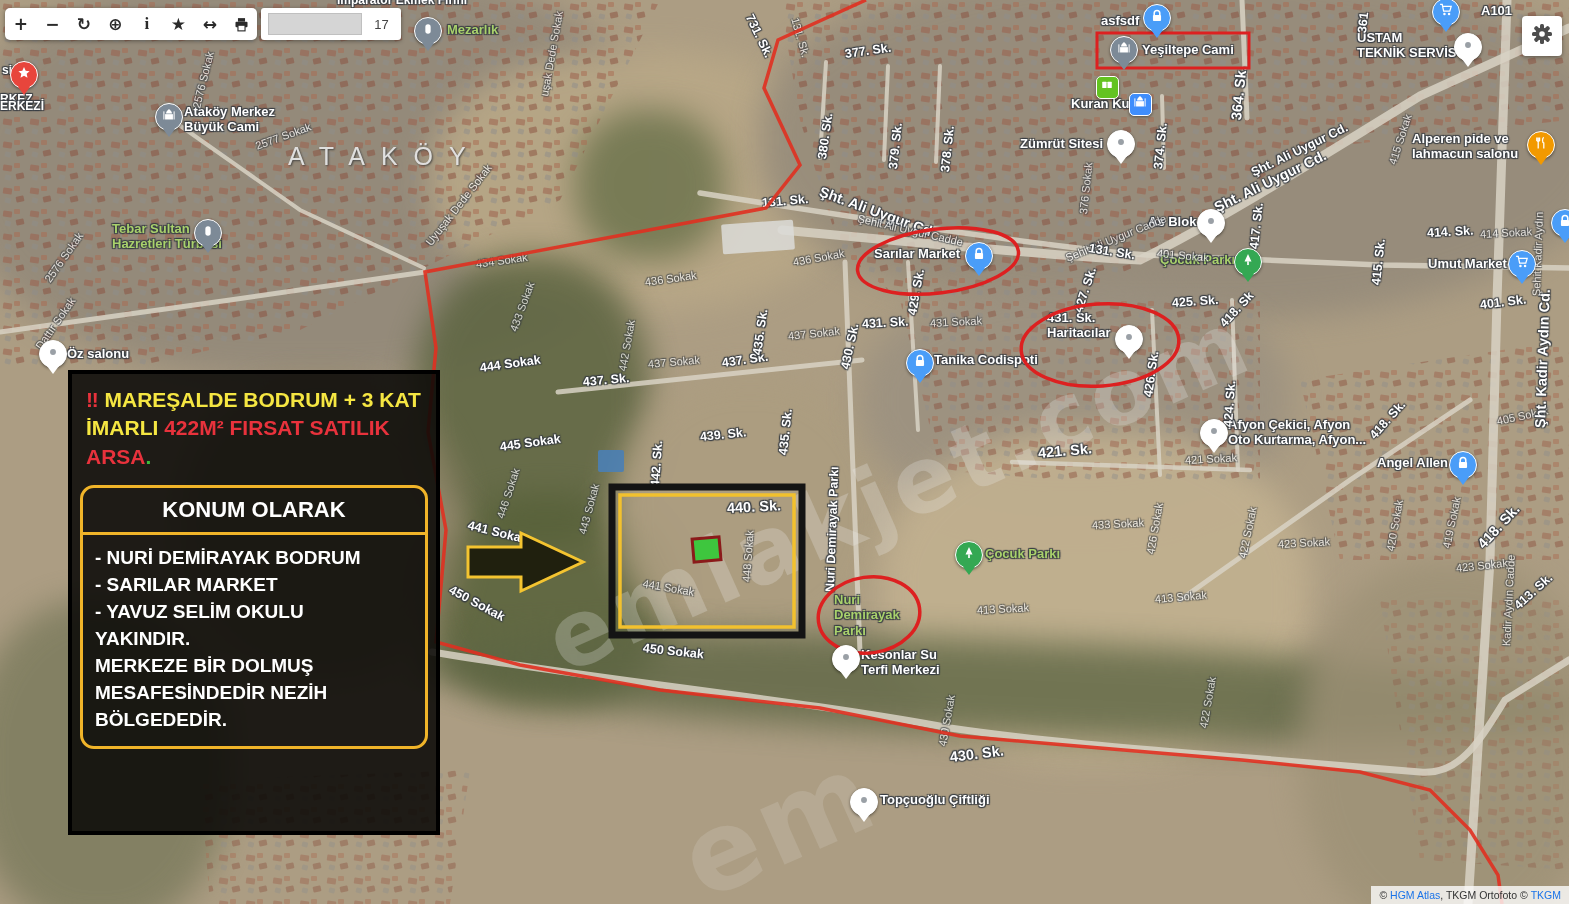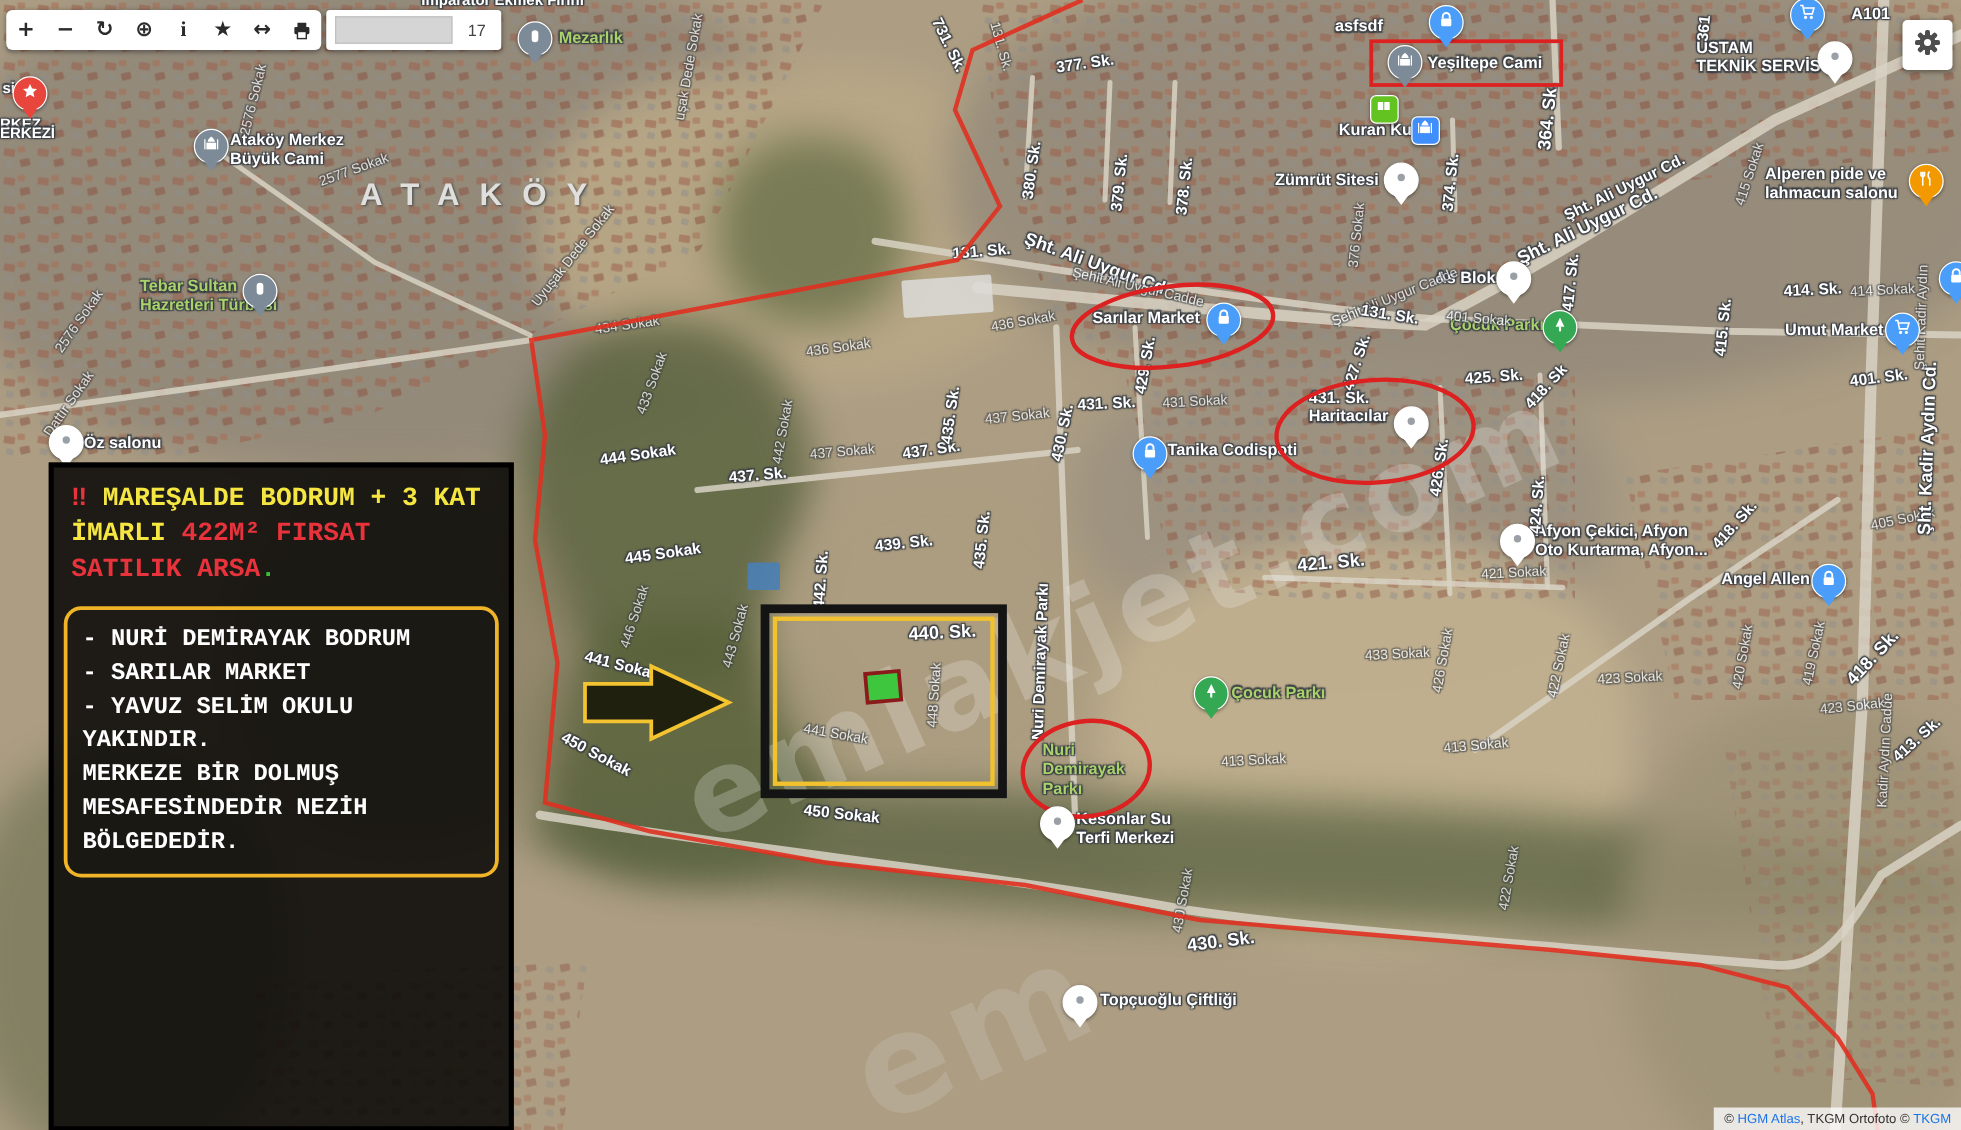--- a/index.html
+++ b/index.html
@@ -18,21 +18,21 @@
      text-shadow:-1px -1px 1px rgba(55,60,66,.95),1px -1px 1px rgba(55,60,66,.95),
                  -1px 1px 1px rgba(55,60,66,.95),1px 1px 1px rgba(55,60,66,.95);}
   .street{font-size:12.5px;transform-origin:0 50%;white-space:nowrap;}
   .street.f{font-size:11px;opacity:.72;font-weight:500;}
   .street.b{font-size:14.5px;}
   .plabel{font-size:12px;}
   .poi-label{font-size:13px;line-height:1.18;}
   .poi-label.green{color:#a9d16c;}
   .poi-label.center{text-align:left;}
   #region-label{position:absolute;left:288px;top:142px;color:#e4e4e4;font-size:25px;
-     letter-spacing:16px;font-weight:700;opacity:.95;
+     letter-spacing:16px;font-weight:400;opacity:.95;
      text-shadow:1px 1px 2px rgba(60,60,60,.9);}
   
   .pin{position:absolute;width:26px;height:26px;border-radius:50%;background:var(--c);
        border:1.5px solid #fff;box-shadow:0 1px 3px rgba(0,0,0,.45);
        display:flex;align-items:center;justify-content:center;z-index:5;}
   .pin::after{content:"";position:absolute;left:50%;top:100%;transform:translateX(-50%);
        border:6px solid transparent;border-top:8px solid var(--c);margin-top:-1px;}
   .pin.sq{border-radius:5px;width:21px;height:21px;}
   .pin.sq::after{display:none;}
   .pin svg{width:14px;height:14px;}
@@ -45,23 +45,23 @@
   .tbtn svg{width:17px;height:17px;}
   #zoombox{position:absolute;left:261px;top:8px;width:140px;height:32px;background:#fff;
      border-radius:3px;box-shadow:0 1px 4px rgba(0,0,0,.4);display:flex;align-items:center;z-index:40;}
   #zoom-input{width:92px;height:20px;margin-left:7px;background:#d5d5d5;border:1px solid #c0c0c0;}
   #zoom-level{flex:1;text-align:center;font-size:13px;color:#444;}
   #gear-btn{position:absolute;left:1522px;top:16px;width:40px;height:40px;background:#fff;
      border-radius:4px;box-shadow:0 1px 4px rgba(0,0,0,.4);display:flex;align-items:center;
      justify-content:center;z-index:40;cursor:pointer;}
   #gear-btn svg{width:24px;height:24px;}
   
-  #info-panel{position:absolute;left:39px;top:370px;width:372px;height:535px;
+  #info-panel{position:absolute;left:68px;top:370px;width:372px;height:465px;
      background:rgba(10,9,7,.88);border:4px solid #000;box-sizing:border-box;z-index:30;
-     font-family:Liberation Mono, monospace;}
+     font-family:Liberation Sans, sans-serif;}
   #info-title{padding:12px 14px 4px 14px;font-size:21px;font-weight:bold;line-height:1.35;}
   #info-title .red{color:#e8323c;} #info-title .yellow{color:#f5e642;}
   #info-title .green{color:#3bbf3b;}
   #konum-box{margin:10px 8px 0 8px;border:3px solid #f0b429;border-radius:14px;color:#fff;}
   #konum-header{padding:9px 6px;text-align:center;font-size:22px;font-weight:bold;
      border-bottom:3px solid #f0b429;}
   #konum-list{padding:10px 12px 12px 12px;font-size:19px;font-weight:bold;line-height:1.42;}
   
   #attribution{position:absolute;right:0;bottom:0;height:18px;background:rgba(252,252,252,.8);
      display:flex;align-items:center;padding:0 8px;font-size:10.5px;color:#333;z-index:35;}
@@ -165,21 +165,21 @@
         <span><svg viewBox="0 0 10 10">
             <path d="M5 .8l1.2 2.6 2.8.3-2.1 1.9.6 2.8L5 7 2.5 8.4l.6-2.8L1 3.7l2.8-.3z" fill="#fff"></path>
           </svg></span>
       </div>
       <div class="pin" style="--c: #4a9df8; left: 1143px; top: 4px;">
         <span><svg viewBox="0 0 10 10">
             <path d="M3 4.2V3a2 2 0 014 0v1.2" stroke="#fff" stroke-width="1.1" fill="none"></path>
             <rect x="2.1" y="4.2" width="5.8" height="4.3" rx=".6" fill="#fff"></rect>
           </svg></span>
       </div>
-      <div class="poi-label" style="left: 1068px; top: 13px;">asfsdf</div>
+      <div class="poi-label" style="left: 1101px; top: 13px;">asfsdf</div>
       <div class="pin" style="--c: #7d8a97; left: 1110px; top: 36px;">
         <span><svg viewBox="0 0 10 10">
             <path d="M5 .8C3.6 2 2.9 2.9 2.9 3.9h4.2C7.1 2.9 6.4 2 5 .8z" fill="#fff"></path>
             <rect x="2.2" y="4.4" width="5.6" height="3.8" fill="#fff"></rect>
             <rect x="1" y="2.4" width=".7" height="5.8" fill="#fff"></rect>
             <rect x="8.3" y="2.4" width=".7" height="5.8" fill="#fff"></rect>
           </svg></span>
       </div>
       <div class="poi-label" style="left: 1142px; top: 42px;">Yeşiltepe Cami</div>
       <div class="pin sq" style="--c: #63c321; left: 1095.5px; top: 75.5px;">
@@ -444,20 +444,21 @@
           <circle cx="12" cy="12" r="6.5"></circle>
         </g>
         <circle cx="12" cy="12" r="2.8" fill="#fff"></circle>
       </svg>
   </span>
 </div>
 
 <div id="info-panel">
   <div id="info-title"><span class="red">‼ </span><span class="yellow">MAREŞALDE BODRUM + 3 KAT </span><span class="yellow">İMARLI </span><span class="red">422M² FIRSAT SATILIK </span><span class="red">ARSA</span><span class="green">.</span></div>
   <div id="konum-box">
+    <div id="konum-header">KONUM OLARAK</div>
     <div id="konum-list">
         <div>- NURİ DEMİRAYAK BODRUM</div>
         <div>- SARILAR MARKET</div>
         <div>- YAVUZ SELİM OKULU</div>
         <div>YAKINDIR.</div>
         <div>MERKEZE BİR DOLMUŞ</div>
         <div>MESAFESİNDEDİR NEZİH</div>
         <div>BÖLGEDEDİR.</div>
       </div>
   </div>

